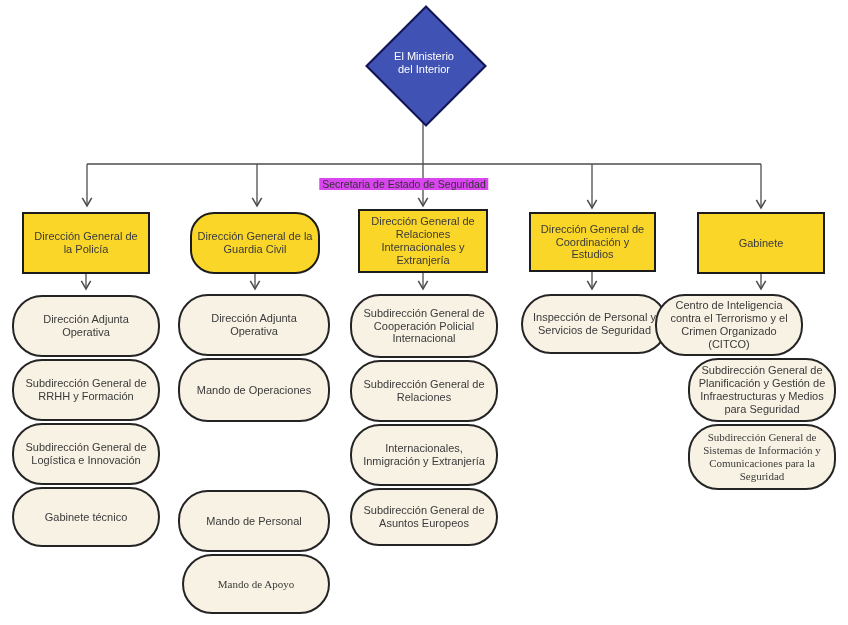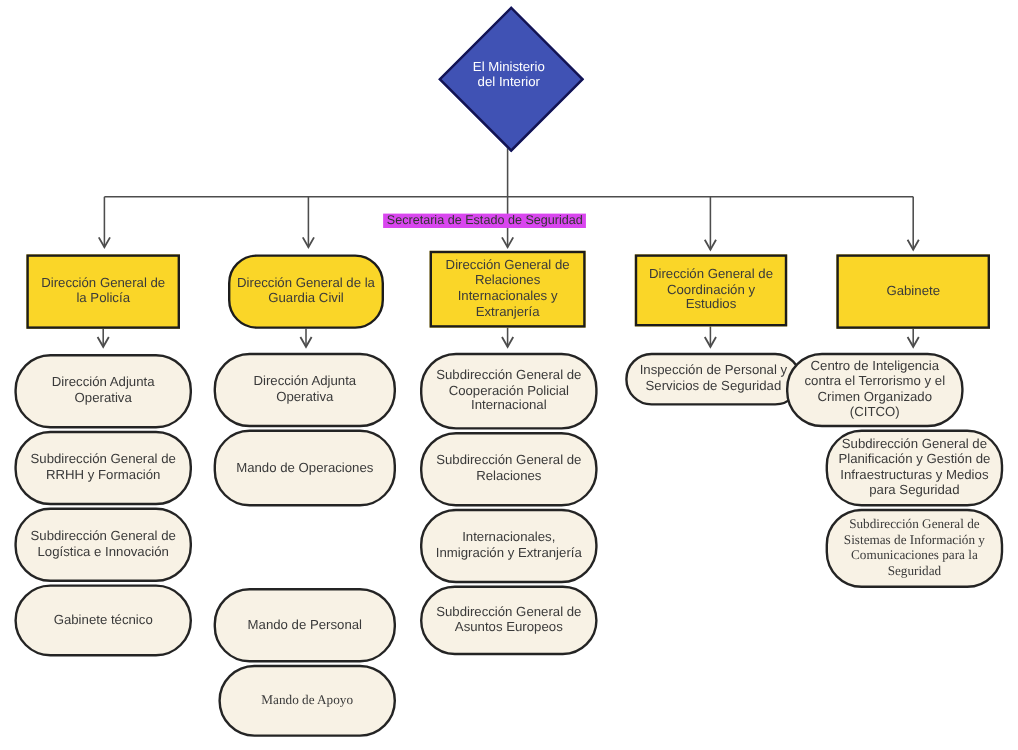--- a/index.html
+++ b/index.html
@@ -51,21 +51,21 @@
   .u-1-4 { left:12px;  top:487px; width:148px; height:60px; }
   .u-2-1 { left:178px; top:294px; width:152px; height:62px; }
   .u-2-2 { left:178px; top:358px; width:152px; height:64px; }
   .u-2-3 { left:178px; top:424px; width:152px; height:64px; }
   .u-2-4 { left:178px; top:490px; width:152px; height:62px; }
   .u-2-5 { left:182px; top:554px; width:148px; height:60px;font-family:Liberation Serif, serif; }
   .u-3-1 { left:350px; top:294px; width:148px; height:64px; }
   .u-3-2 { left:350px; top:360px; width:148px; height:62px; }
   .u-3-3 { left:350px; top:424px; width:148px; height:62px; }
   .u-3-4 { left:350px; top:488px; width:148px; height:58px; }
-  .u-4-1 { left:521px; top:294px; width:147px; height:44px; }
+  .u-4-1 { left:521px; top:294px; width:147px; height:60px; }
   .u-5-1 { left:655px; top:294px; width:148px; height:62px; }
   .u-5-2 { left:688px; top:358px; width:148px; height:64px; }
   .u-5-3 { left:688px; top:424px; width:148px; height:66px;font-family:Liberation Serif, serif; }
 </style>
 </head>
 <body>
 
 <div class="canvas">
 
   <svg class="wires" viewBox="0 0 848 625" xmlns="http://www.w3.org/2000/svg">

